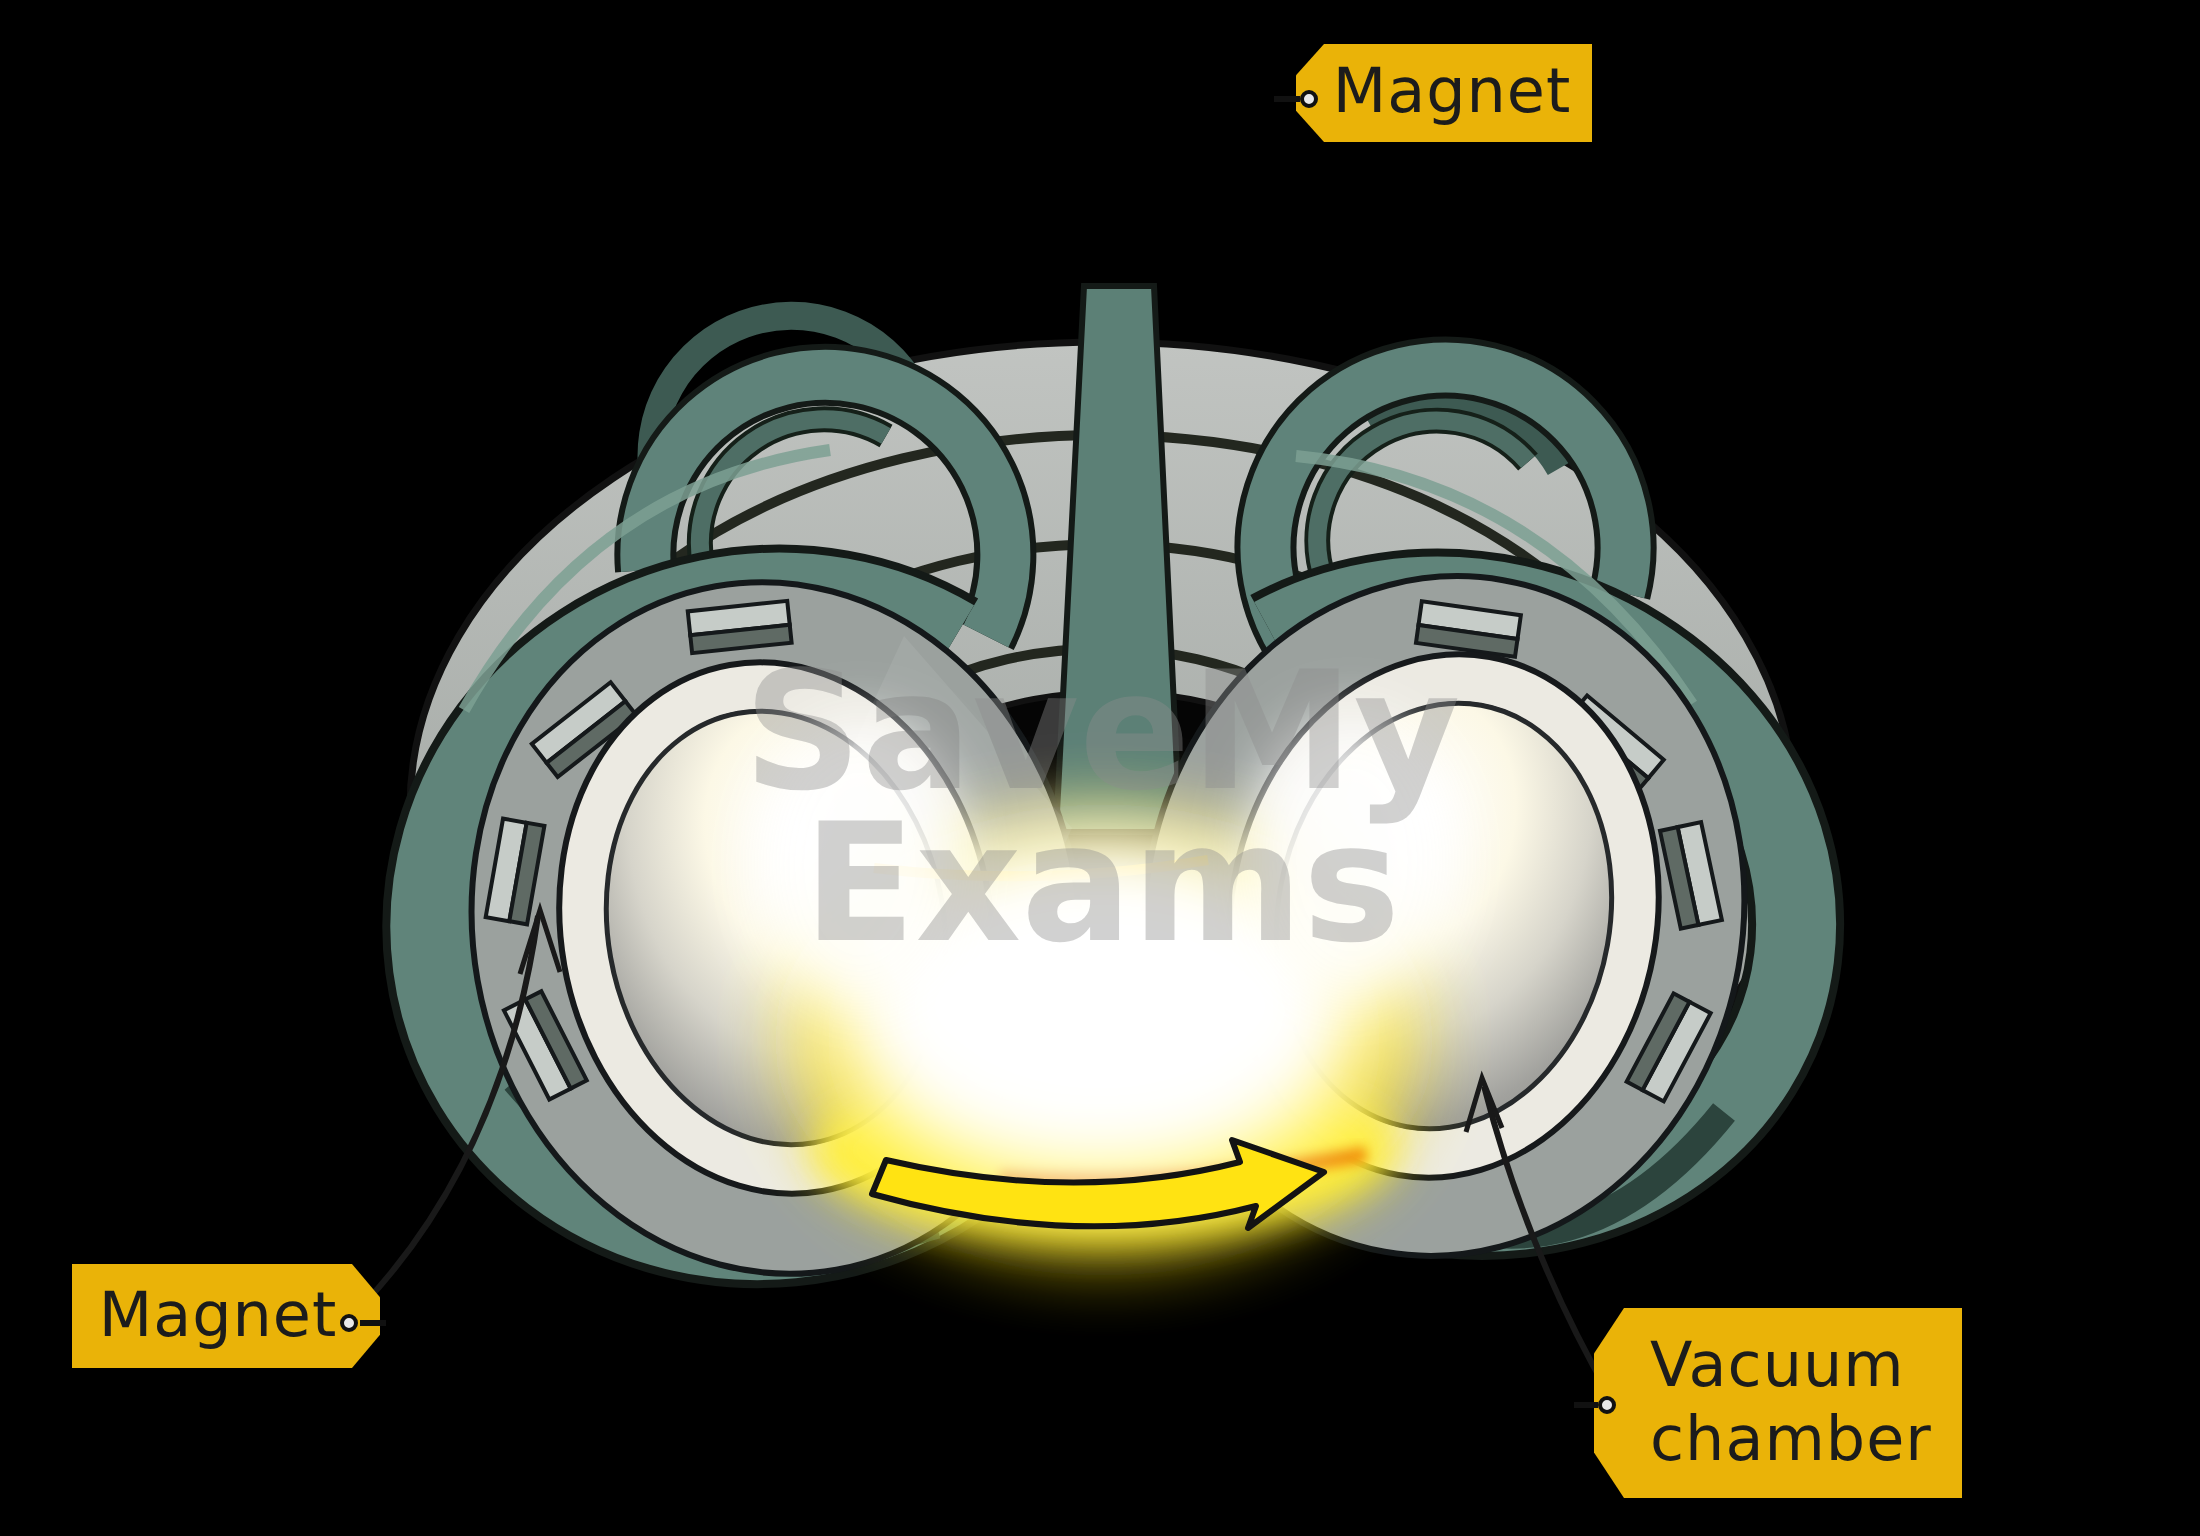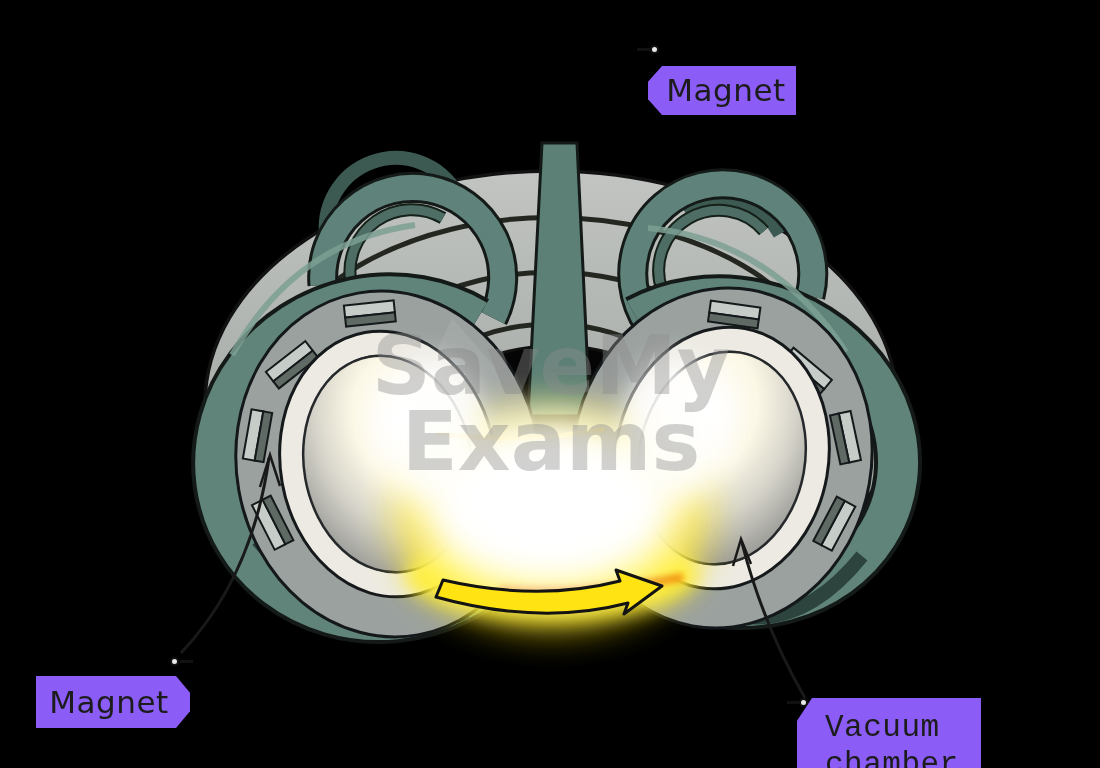--- a/index.html
+++ b/index.html
@@ -1,28 +1,28 @@
 <!DOCTYPE html>
 <html><head>
 <meta charset="utf-8">
 <style>
   html,body{margin:0;padding:0;background:#000;}
   .stage{position:relative;width:1100px;height:768px;background:#000;overflow:hidden;
          font-family:"DejaVu Sans",sans-serif;}
   .stage svg{position:absolute;left:0;top:0;}
   .tag{position:absolute;}
   .tag .tag-bg{position:absolute;left:0;top:0;width:100%;height:100%;
-               background:#8b5cf6;display:flex;align-items:center;margin-top:44px;}
+               background:#eab308;display:flex;align-items:center;}
   .tag .tag-text{color:#1c1c1c;font-size:31px;letter-spacing:.5px;line-height:37px;white-space:pre;}
   .tag .hole{position:absolute;width:9px;height:9px;border:2.5px solid #111;border-radius:50%;
              background:#e9e9e9;box-sizing:border-box;}
   .tag .stub{position:absolute;height:3px;background:#111;}
   .clip-left{clip-path:polygon(14px 0,100% 0,100% 100%,14px 100%,0 68%,0 32%);}
   .clip-right{clip-path:polygon(0 0,calc(100% - 14px) 0,100% 32%,100% 68%,calc(100% - 14px) 100%,0 100%);}
-  .clip-left-tall{clip-path:polygon(15px 0,100% 0,100% 100%,15px 100%,0 76%,0 24%);font-family:Liberation Mono, monospace;}
+  .clip-left-tall{clip-path:polygon(15px 0,100% 0,100% 100%,15px 100%,0 76%,0 24%);}
   #tag-magnet-top{left:648px;top:22px;width:140px;height:49px;}
   #tag-magnet-top .tag-bg{justify-content:center;padding-left:8px;}
   #tag-magnet-top .hole{left:2px;top:23px;}
   #tag-magnet-top .stub{left:-11px;top:26px;width:13px;}
   #tag-magnet-bottom{left:36px;top:632px;width:146px;height:52px;}
   #tag-magnet-bottom .tag-bg{justify-content:center;padding-right:8px;}
   #tag-magnet-bottom .hole{right:3px;top:25px;}
   #tag-magnet-bottom .stub{right:-11px;top:28px;width:13px;}
   #tag-vacuum{left:797px;top:654px;width:156px;height:95px;}
   #tag-vacuum .tag-bg{padding-left:28px;}

